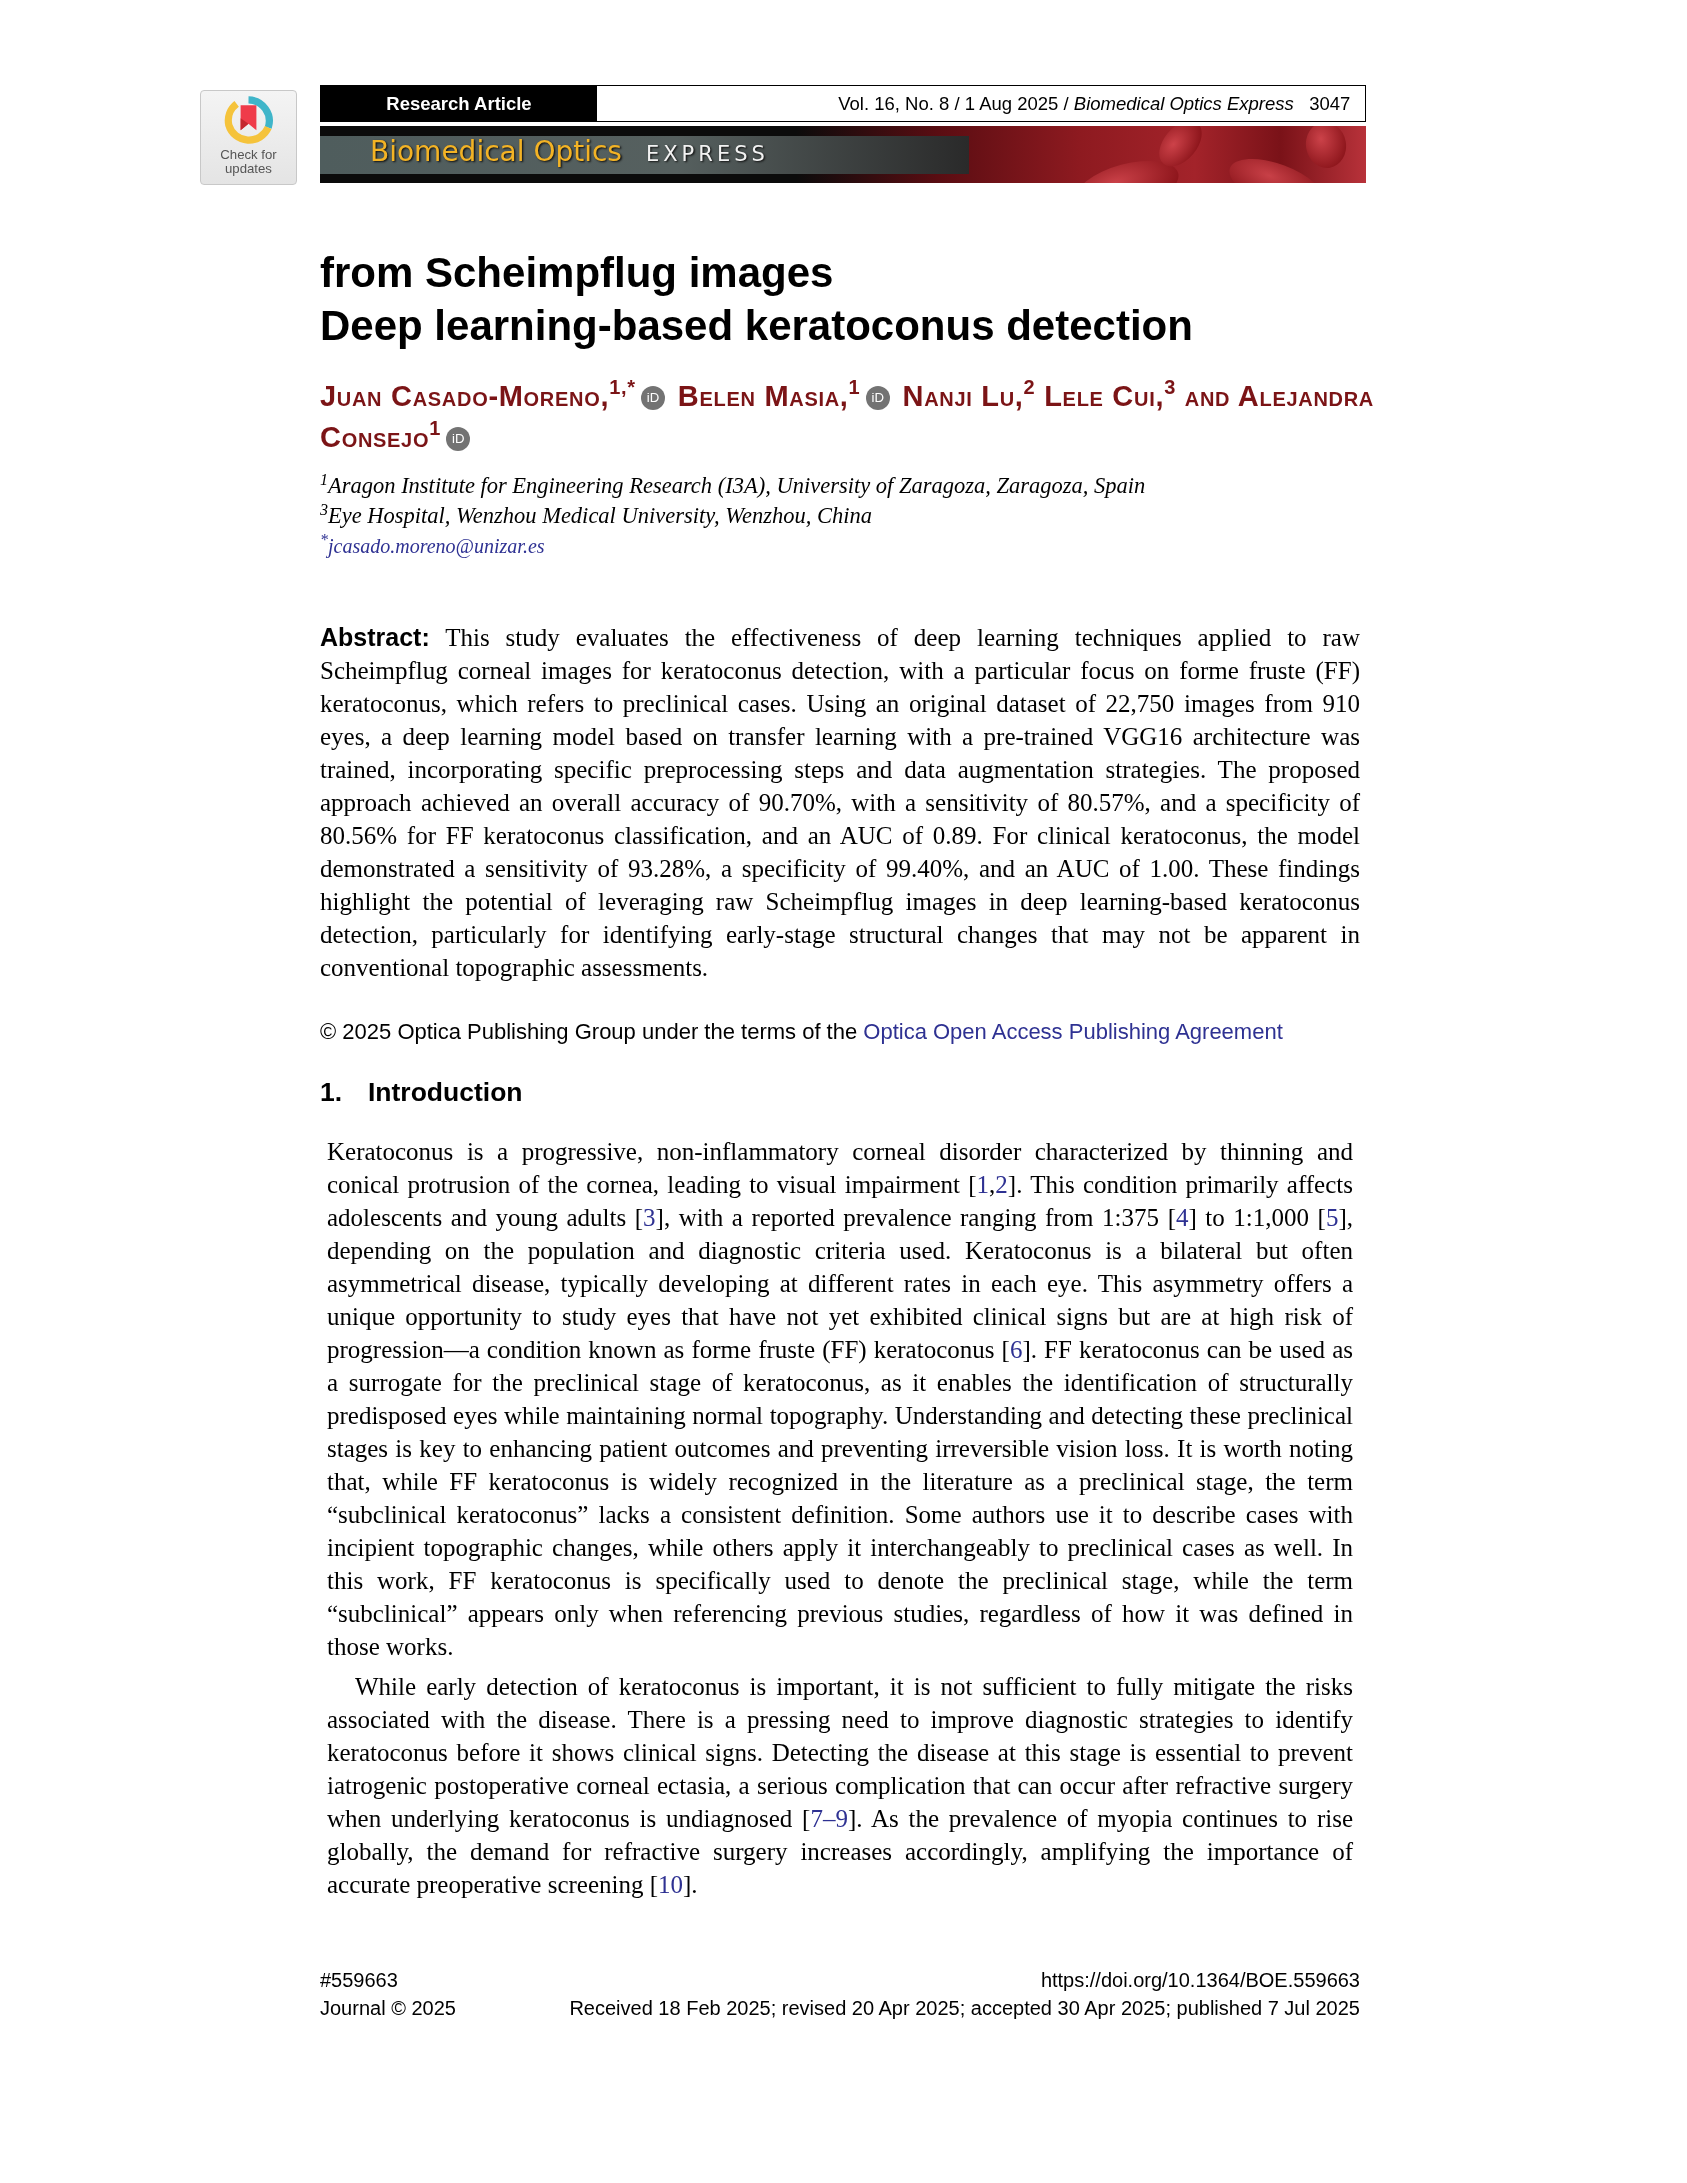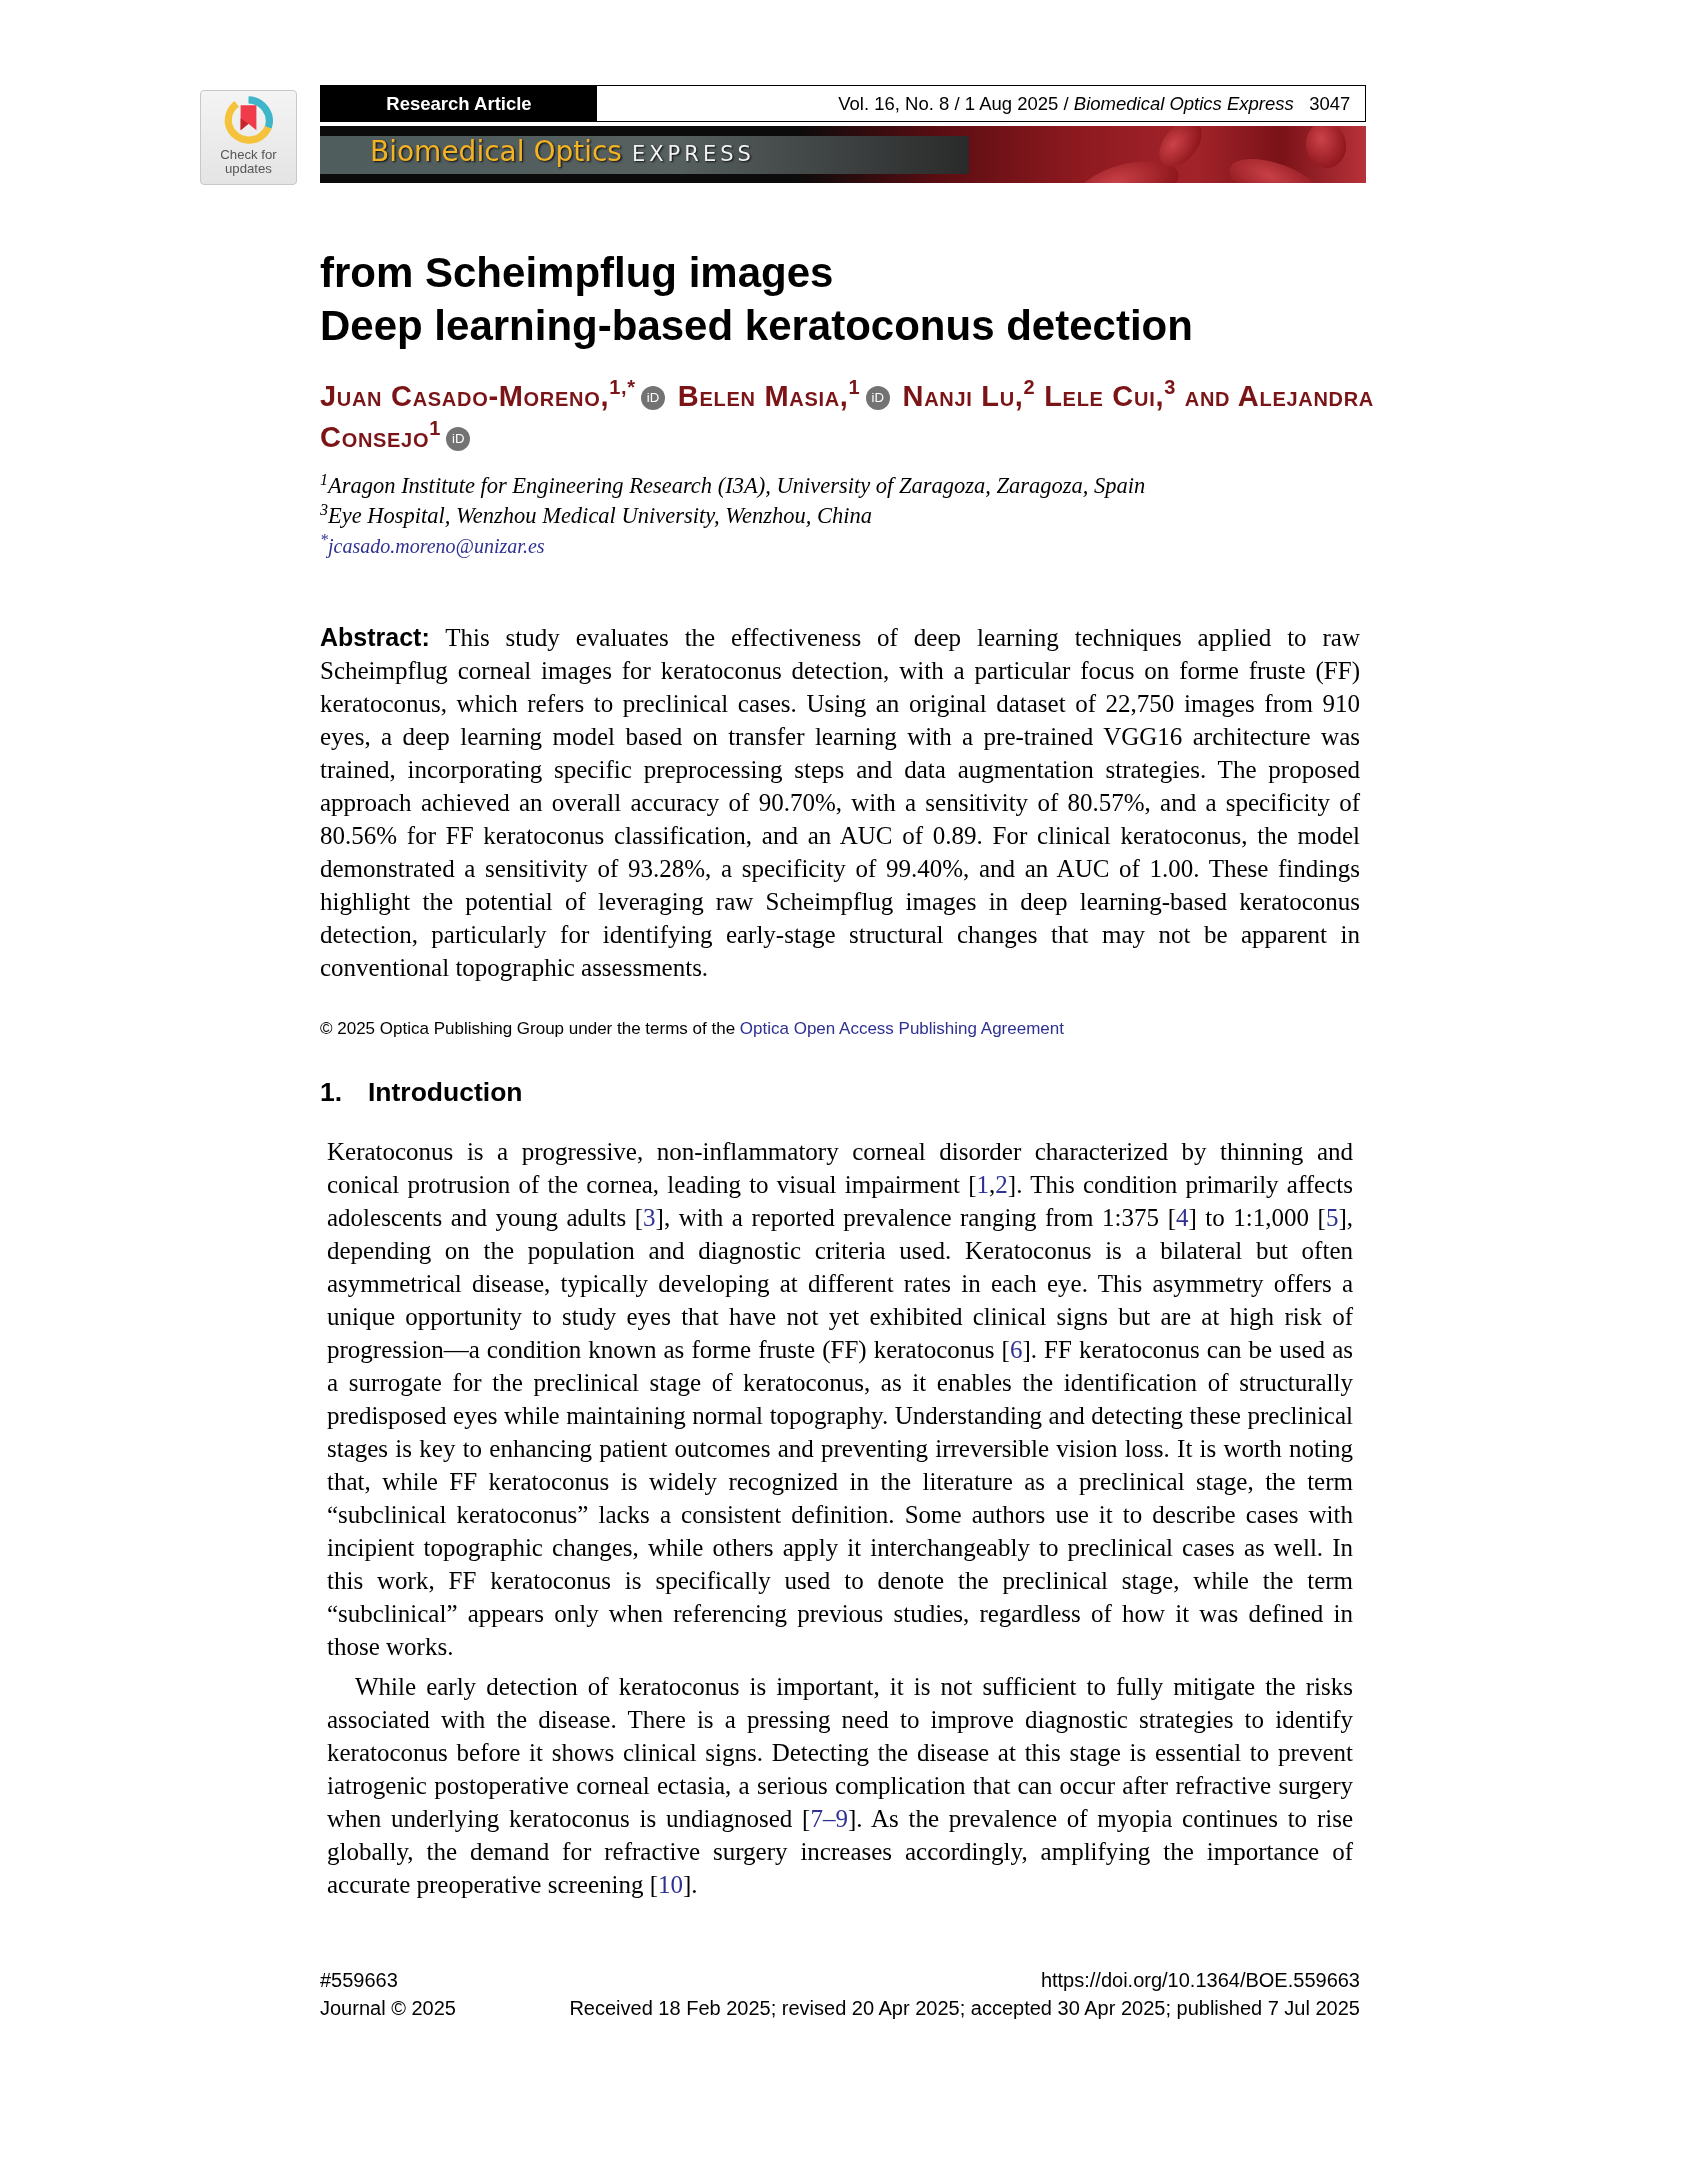--- a/index.html
+++ b/index.html
@@ -15,40 +15,40 @@
   .hdr-type { width:276px; background:#000; color:#fff; font-family:"Liberation Sans", sans-serif; font-weight:bold; font-size:18.5px; display:flex; align-items:center; justify-content:center; }
   .hdr-cite { flex:1; display:flex; align-items:center; justify-content:flex-end; font-family:"Liberation Sans", sans-serif; font-size:18.5px; padding-right:14.6px; white-space:pre; }
   .hdr-cite i { font-style:italic; }
 
   
   .banner { position:absolute; left:320px; top:126px; width:1046px; height:57px; background:#0b0b0b; overflow:hidden; }
   .banner-band { position:absolute; left:0; top:10px; height:38px; width:649px; background:linear-gradient(90deg,#4f5d5d 0%,#56605f 55%,#2a2a2a 100%); }
   .banner-red { position:absolute; left:476px; top:0; right:0; bottom:0; background:linear-gradient(90deg, rgba(11,11,11,1) 0%, #5a0d12 25%, #8e1a20 50%, #a3232a 70%, #7a1218 85%, #b8323a 100%); }
   .cell { position:absolute; border-radius:50%; background:radial-gradient(ellipse at 40% 35%, #d5484f, #8a1319 75%); opacity:.85; }
   .banner-title { position:absolute; left:50px; top:9.3px; font-family:"DejaVu Sans", sans-serif; font-size:28px; color:#f3b325; white-space:nowrap; text-shadow:1.3px 1.3px 2px #111; }
-  .banner-title span.ex { color:#f2f2f2; font-size:21px; letter-spacing:4px; margin-left:10px; }
+  .banner-title span.ex { color:#f2f2f2; font-size:21px; letter-spacing:4px; margin-left:24px; }
 
   
   .title { position:absolute; left:320px; top:246px; width:1059px; font-family:"Liberation Sans", sans-serif; font-weight:bold; font-size:42px; line-height:53px; }
 
   
   .authors { position:absolute; left:320px; top:376px; width:1059px; font-family:"Liberation Sans", sans-serif; font-weight:bold; color:#7b1416; font-size:29px; line-height:41px; font-variant:small-caps; letter-spacing:0.7px; }
   .authors sup { font-size:20px; font-variant:normal; vertical-align:12px; line-height:0; }
   .orcid { display:inline-block; width:24px; height:24px; border-radius:50%; background:#737373; color:#fff; font-size:13.2px; font-family:"Liberation Sans", sans-serif; font-variant:normal; font-weight:normal; text-align:center; line-height:24px; vertical-align:4px; margin:0 4px 0 5.3px; letter-spacing:0; }
 
   
   .affils { position:absolute; left:320px; top:471px; width:1059px; font-style:italic; font-size:22.5px; line-height:30px; }
   .affils sup { font-size:16px; vertical-align:8px; line-height:0; }
   .email { color:#2e3192; font-size:20px; }
 
   
   .abstract { position:absolute; left:320px; top:621px; width:1040px; font-size:25px; line-height:33px; text-align:justify; }
   .abstract b { font-family:"Liberation Sans", sans-serif; font-size:25px; }
 
-  .copyright { position:absolute; left:320px; top:1019px; width:1059px; font-family:"Liberation Sans", sans-serif; font-size:17px; }
+  .copyright { position:absolute; left:320px; top:1019px; width:1059px; font-family:"Liberation Sans", sans-serif; font-size:22px; }
   .copyright a { color:#2e3192; text-decoration:none; }
 
   .sec-head { position:absolute; left:320px; top:1077px; font-family:"Liberation Sans", sans-serif; font-weight:bold; font-size:26.5px; }
   .sec-head .num { display:inline-block; width:48px; }
 
   .body { position:absolute; left:320px; top:1128px; width:1040px; font-size:25px; line-height:33px; text-align:justify; }
   .body p { margin:7px; }
   .body p + p { text-indent:28px; }
   .ref { color:#2e3192; text-decoration:none; }
 

